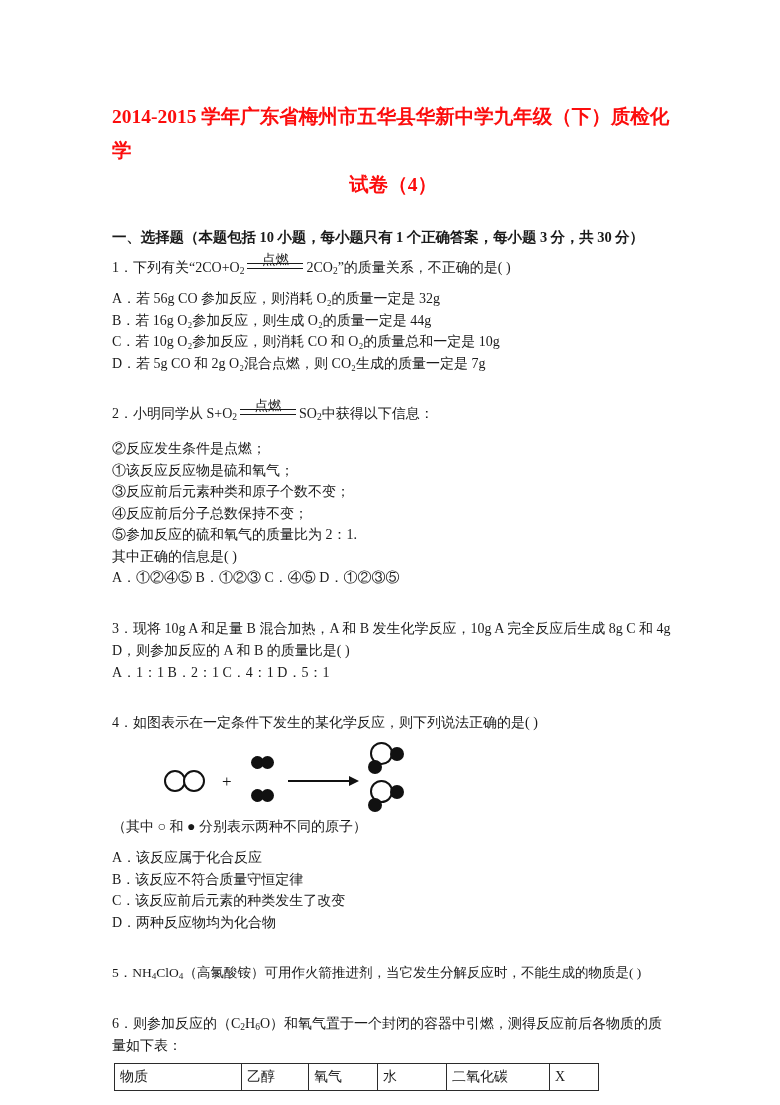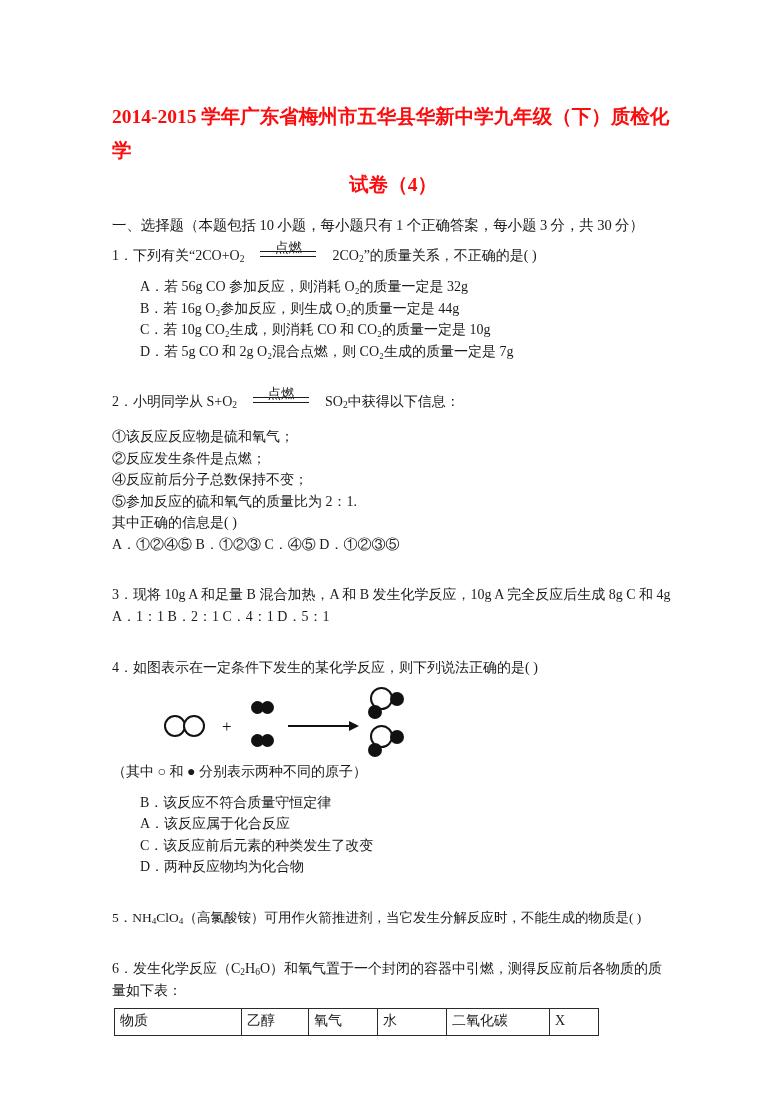--- a/index.html
+++ b/index.html
@@ -37,40 +37,39 @@
     line-height: 34px;
     text-align: center;
     letter-spacing: 0px;
     font-family: "Liberation Serif", "DejaVu Serif", serif;
   }
   .doc-title .line1 { display: block; text-align: left; }
   .doc-title .line2 { display: block; text-align: center; }
 
   
   .section-head {
-    font-weight: normal;
+    font-weight: bold;
     font-size: 14.5px;
     line-height: 22px;
-    margin-top: 12px;
+    margin-top: 24px;
     letter-spacing: -0.1px;
   }
 
   
   .q {
     font-size: 14px;
     line-height: 21.5px;
     margin-top: 9px;
   }
   .q-stem {
     font-size: 14px;
     line-height: 22px;
   }
   .opts {
     margin-top: 2px;
-    margin-left: 28px;
   }
   .opt {
     font-size: 14px;
     line-height: 21.5px;
     white-space: nowrap;
   }
   .opt-inline {
     font-size: 14px;
     line-height: 21.5px;
   }
@@ -86,21 +85,21 @@
     font-size: 0.68em;
     vertical-align: -0.26em;
     line-height: 0;
   }
   .rxn-arrow {
     display: inline-block;
     position: relative;
     width: 56px;
     height: 1em;
     vertical-align: baseline;
-    margin: 0 16px;
+    margin: 0 3px;
   }
   .rxn-cond {
     position: absolute;
     left: 50%;
     transform: translateX(-50%);
     bottom: 6px;
     font-size: 13.5px;
     line-height: 13.5px;
     white-space: nowrap;
   }
@@ -189,51 +188,53 @@
       <div class="q-stem">
         <span>1．</span><span>下列有关“2CO+O</span><sub>2</sub><span class="rxn-arrow">
           <span class="rxn-cond">点燃</span>
           <span class="rxn-lines"></span>
         </span><span>2CO</span><sub>2</sub><span>”的质量关系，不正确的是(        )</span>
       </div>
       <div class="gap-s"></div>
       <div class="opts">
         <div class="opt">A．若 56g   CO 参加反应，则消耗 O₂的质量一定是 32g</div>
         <div class="opt">B．若 16g   O₂参加反应，则生成 O₂的质量一定是 44g</div>
-        <div class="opt">C．若 10g CO₂生成，则消耗 CO 和 CO₂的质量一定是 10g</div>
+        <div class="opt">C．若 10g O₂参加反应，则消耗 CO 和 O₂的质量总和一定是 10g</div>
         <div class="opt">D．若 5g   CO 和 2g O₂混合点燃，则 CO₂生成的质量一定是 7g</div>
       </div>
     </div>
 
     <div class="gap-l"></div>
 
     <div class="q">
       <div class="q-stem">
         <span>2．</span><span>小明同学从 S+O</span><sub>2</sub><span class="rxn-arrow">
           <span class="rxn-cond">点燃</span>
           <span class="rxn-lines"></span>
         </span><span>SO</span><sub>2</sub><span>中获得以下信息：</span>
       </div>
       <div class="gap-m"></div>
       <div>
+        <div class="subitem">②反应发生条件是点燃；</div>
         <div class="subitem">①该反应反应物是硫和氧气；</div>
-        <div class="subitem">②反应发生条件是点燃；</div>
+        <div class="subitem">③反应前后元素种类和原子个数不变；</div>
         <div class="subitem">④反应前后分子总数保持不变；</div>
         <div class="subitem">⑤参加反应的硫和氧气的质量比为 2：1.</div>
       </div>
       <div class="subitem">其中正确的信息是(        )</div>
       <div class="opt-inline">A．①②④⑤ B．①②③    C．④⑤ D．①②③⑤</div>
     </div>
 
     <div class="gap-l"></div>
 
     <div class="q">
       <div class="q-stem">
         <span>3．</span><span>现将 10g A 和足量 B 混合加热，A 和 B 发生化学反应，10g A 完全反应后生成 8g C 和 4g</span>
       </div>
+      <div class="q-stem">D，则参加反应的 A 和 B 的质量比是(        )</div>
       <div class="opt-inline">A．1：1 B．2：1 C．4：1 D．5：1</div>
     </div>
 
     <div class="gap-l"></div>
 
     <div class="q">
       <div class="q-stem">
         <span>4．</span><span>如图表示在一定条件下发生的某化学反应，则下列说法正确的是(        )</span>
       </div>
 
@@ -257,40 +258,40 @@
         <span class="mol-abs dot-solid" style="left:204px; top:20px; width:14px; height:14px;"></span>
 
         <span class="mol-abs circ-open" style="left:206px; top:40px; width:23px; height:23px;"></span>
         <span class="mol-abs dot-solid" style="left:226px; top:45px; width:14px; height:14px;"></span>
         <span class="mol-abs dot-solid" style="left:204px; top:58px; width:14px; height:14px;"></span>
       </div>
 
       <div class="q-stem">（其中 ○ 和 ● 分别表示两种不同的原子）</div>
       <div class="gap-s"></div>
       <div class="opts">
+        <div class="opt">A．该反应属于化合反应</div>
         <div class="opt">B．该反应不符合质量守恒定律</div>
-        <div class="opt">A．该反应属于化合反应</div>
         <div class="opt">C．该反应前后元素的种类发生了改变</div>
         <div class="opt">D．两种反应物均为化合物</div>
       </div>
     </div>
 
     <div class="gap-l"></div>
 
     <div class="q">
       <div class="q-stem" style="font-size:13.5px;">
         <span>5．</span><span>NH</span><sub>4</sub><span>ClO</span><sub>4</sub><span>（高氯酸铵）可用作火箭推进剂，当它发生分解反应时，不能生成的物质是(        )</span>
       </div>
     </div>
 
     <div class="gap-l"></div>
 
     <div class="q">
       <div class="q-stem">
-        <span>6．</span><span>发生化学反应（C</span><sub>2</sub><span>H</span><sub>6</sub><span>O）和氧气置于一个封闭的容器中引燃，测得反应前后各物质的质</span>
+        <span>6．</span><span>则参加反应的（C</span><sub>2</sub><span>H</span><sub>6</sub><span>O）和氧气置于一个封闭的容器中引燃，测得反应前后各物质的质</span>
       </div>
       <div class="q-stem">量如下表：</div>
 
       <div class="tbl-wrap">
         <table class="data">
           <tbody>
             <tr>
               <td class="c-name">物质</td>
               <td class="c-v1">乙醇</td>
               <td class="c-v2">氧气</td>

